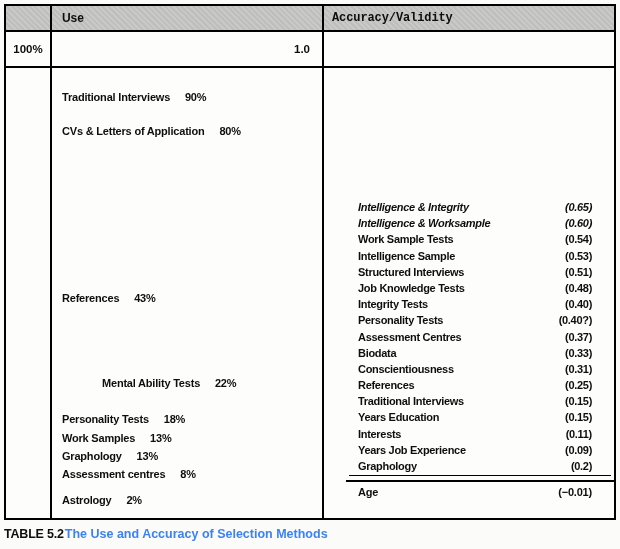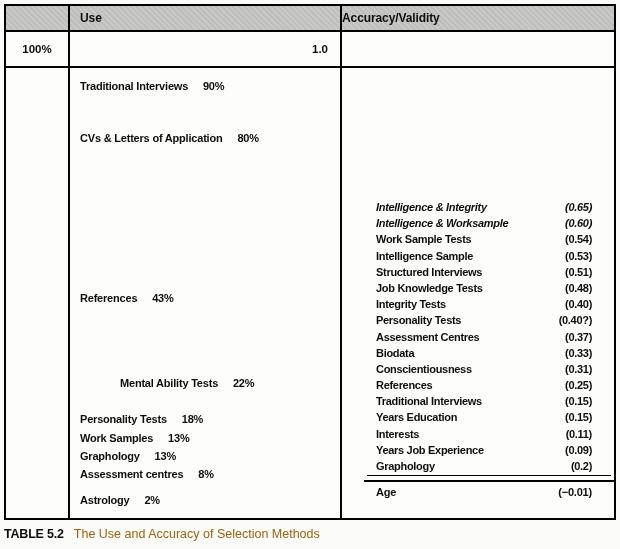--- a/index.html
+++ b/index.html
@@ -7,32 +7,32 @@
     position:relative; width:620px; height:549px; background:#fbfbfa;
     font-family:"Liberation Sans","DejaVu Sans",sans-serif; color:#0e0e0e;
     overflow:hidden;
   }
   .tbl {
     position:absolute; left:4px; top:4px; width:612px; height:516px;
     border:2px solid #000; box-sizing:border-box; background:#fdfdfc;
     display:flex; flex-direction:column;
   }
   .row { display:flex; width:100%; box-sizing:border-box; }
-  .c1 { width:64px; border-right:2px solid #000; box-sizing:border-box; position:relative; flex-shrink:0; }
+  .c1 { width:46px; border-right:2px solid #000; box-sizing:border-box; position:relative; flex-shrink:0; }
   .c2 { width:272px; border-right:2px solid #000; box-sizing:border-box; position:relative; flex-shrink:0; }
   .c3 { flex:1; position:relative; box-sizing:border-box;padding-left:22px; }
 
   .header-row {
     height:26px; background:#c6c6c4; border-bottom:2px solid #000;
     font-size:12px; font-weight:bold; letter-spacing:-0.1px;
     background-image:repeating-linear-gradient(45deg, rgba(0,0,0,0.04) 0 2px, rgba(255,255,255,0.05) 2px 4px);
   }
   .header-row .hcell { display:flex; align-items:center; }
   .header-row .c2 { padding-left:10px; }
-  .header-row .c3 { padding-left:0; }
+  .header-row .c3 { padding-left:8px;font-family:Liberation Mono, monospace; }
 
   .top-row { height:36px; border-bottom:2px solid #000; font-size:11.5px; font-weight:bold; }
   .top-row .c1 { display:flex; align-items:center; justify-content:center; }
   .top-row .c2 { display:flex; align-items:center; justify-content:flex-end; padding-right:12px; }
 
   .body-row { flex:1; font-size:11px; font-weight:bold; letter-spacing:-0.2px; }
 
   .pct-label { position:absolute; left:0; width:100%; text-align:center; height:14px; line-height:14px; }
   .use-row { position:absolute; left:10px; height:14px; line-height:14px; white-space:nowrap; }
   .m-val { margin-left:12px; }
@@ -45,22 +45,22 @@
   }
   .acc-row.italic { font-style:italic; }
   .thin-rule { border-top:1.5px solid #000; margin:1px 3px 0 3px; }
   .age-row {
     margin-top:4px; border-top:2.5px solid #000;
     display:flex; justify-content:space-between; align-items:center;
     padding:0 22px 0 12px; height:22px; box-sizing:border-box; white-space:nowrap;
   }
 
   .caption { position:absolute; left:4px; top:527px; font-size:12.5px; white-space:nowrap; }
-  .cap-tag { font-weight:bold; margin-right:10px; letter-spacing:-0.2px;text-align:center; }
-  .cap-title { font-weight:normal; color:#a16207; }
+  .cap-tag { font-weight:bold; margin-right:1px; letter-spacing:-0.2px;text-align:center; }
+  .cap-title { font-weight:bold; color:#3b82f6; }
 </style>
 </head>
 <body>
 
 <div class="figure">
   <div class="tbl">
 
     <div class="row header-row">
       <div class="c1 hcell"></div>
       <div class="c2 hcell">
@@ -92,25 +92,25 @@
           <div class="pct-label" style="top: 241.5px;"></div>
           <div class="pct-label" style="top: 288px;"></div>
           <div class="pct-label" style="top: 334.5px;"></div>
           <div class="pct-label" style="top: 381px;"></div>
           <div class="pct-label" style="top: 427.5px;"></div>
         </div>
 
       <div class="c2" id="use-col">
         <div id="use-list">
 
-        <div class="use-row" style="top: 11px;">
+        <div class="use-row" style="top: 22px;">
               <span class="m-label">Traditional Interviews</span>
               <span class="m-val">90%</span>
             </div>
-            <div class="use-row" style="top: 63px;">
+            <div class="use-row" style="top: 56px;">
               <span class="m-label">CVs &amp; Letters of Application</span>
               <span class="m-val">80%</span>
             </div>
             <div class="use-row" style="top: 223px;">
               <span class="m-label">References</span>
               <span class="m-val">43%</span>
             </div>
             <div class="use-row" style="top: 308px; margin-left: 40px;">
               <span class="m-label">Mental Ability Tests</span>
               <span class="m-val">22%</span>

